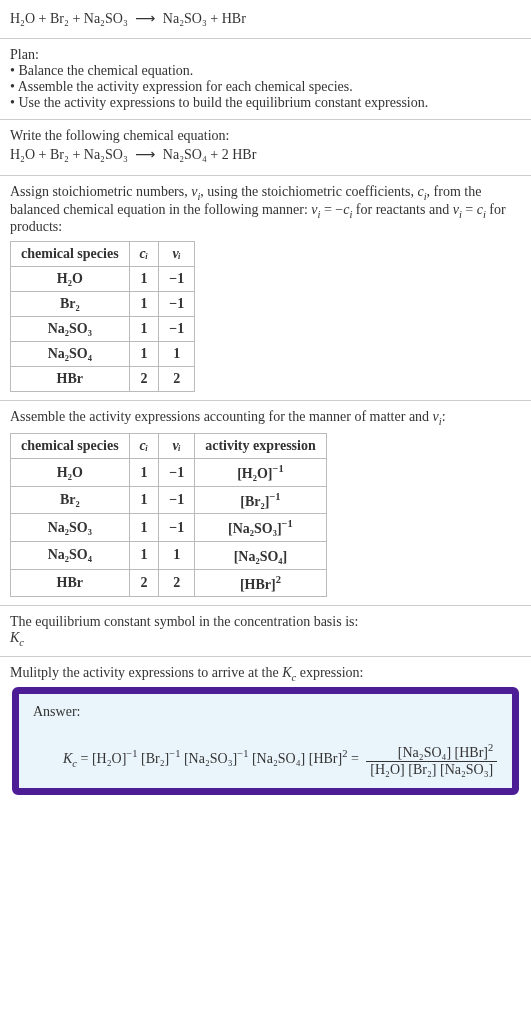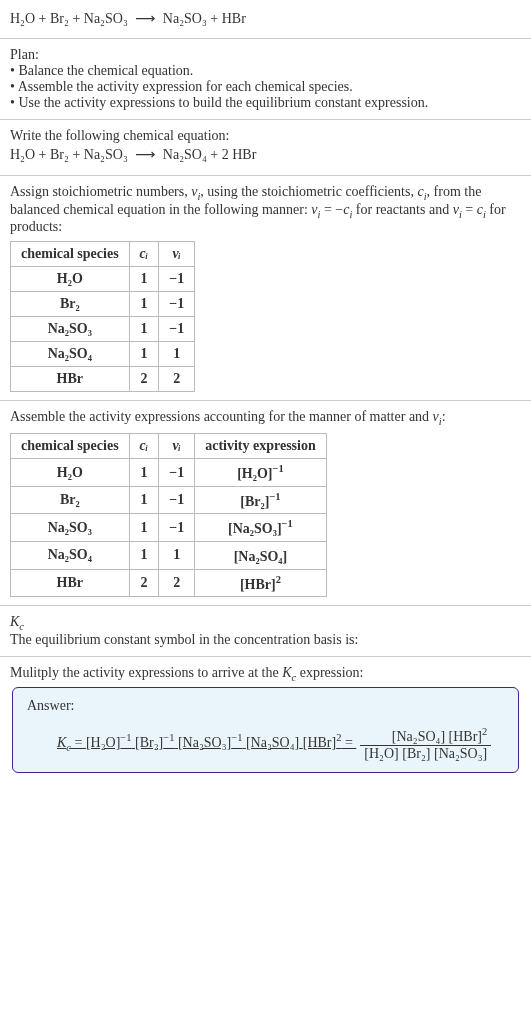--- a/index.html
+++ b/index.html
@@ -41,21 +41,21 @@
     border: 1px solid #bbb;
     padding: 4px 10px;
     text-align: center;
     font-weight: bold;
   }
   table.data th {
     background: #fff;
   }
   .answer-box {
     background: #eaf4fb;
-    border: 1px solid #4c1d95;
+    border: 7px solid #4c1d95;
     border-radius: 6px;
     padding: 10px 14px;
     margin: 4px 2px 8px 2px;
   }
   .frac {
     display: inline-block;
     vertical-align: middle;
     text-align: right;
     margin: 0 4px;
   }
@@ -185,32 +185,32 @@
           <td>HBr</td>
           <td>2</td>
           <td>2</td>
           <td><span>[HBr]</span><sup>2</sup></td>
         </tr>
   </tbody>
     </table>
 </div>
 
 <div class="section">
+  <div>The equilibrium constant symbol in the concentration basis is:</div>
   <div><span class="ital">K</span><sub class="ital">c</sub></div>
-  <div>The equilibrium constant symbol in the concentration basis is:</div>
 </div>
 
 <div class="section no-border">
   <div>
     <span>Mulitply the activity expressions to arrive at the </span><span class="ital">K</span><sub class="ital">c</sub><span> expression:</span>
   </div>
 
   <div class="answer-box">
     <div>Answer:</div>
-    <div class="indent nowrap" style="margin-top:12px;text-decoration:underline;">
+    <div class="indent nowrap" style="margin-top:22px;">
       <span class="ital">K</span><sub class="ital">c</sub><span> = </span><span>[H₂O]</span><sup>−1</sup>
       <span>[Br₂]</span><sup>−1</sup>
       <span>[Na₂SO₃]</span><sup>−1</sup>
       <span>[Na₂SO₄]</span>
       <span>[HBr]</span><sup>2</sup><span> = </span><span class="frac"><span class="num"><span>[Na₂SO₄]</span> <span>[HBr]</span><sup>2</sup></span><span class="den"><span>[H₂O]</span> <span>[Br₂]</span> <span>[Na₂SO₃]</span></span></span>
     </div>
   </div>
 </div>
 
 </body></html>

